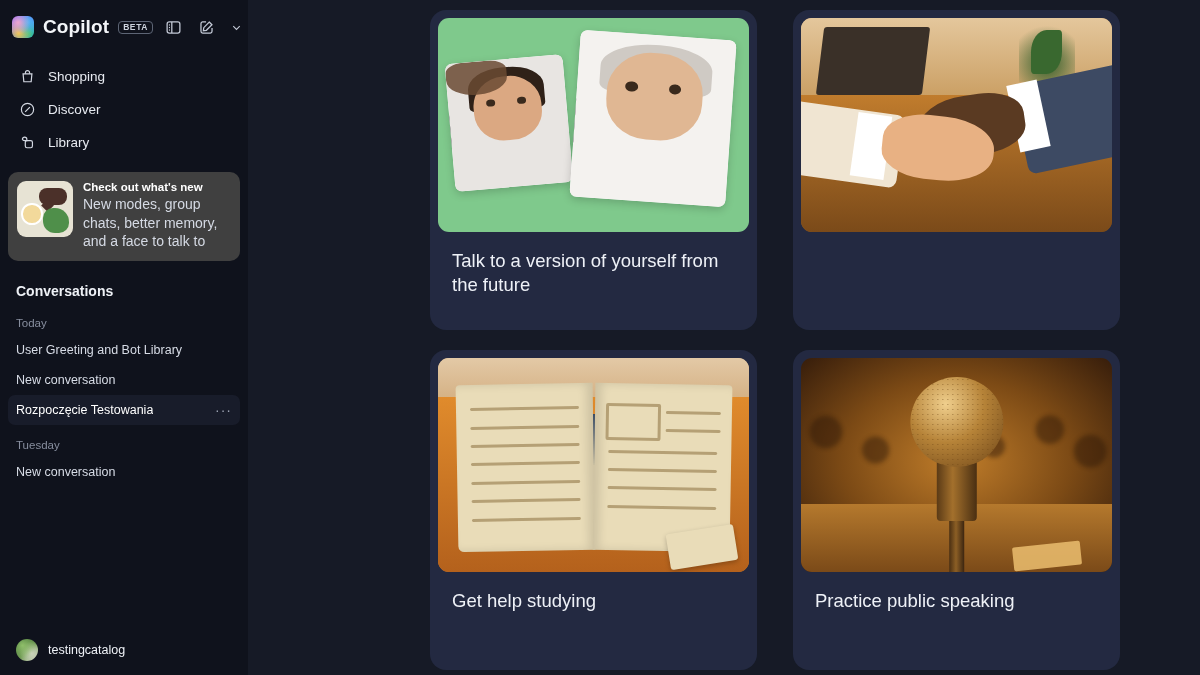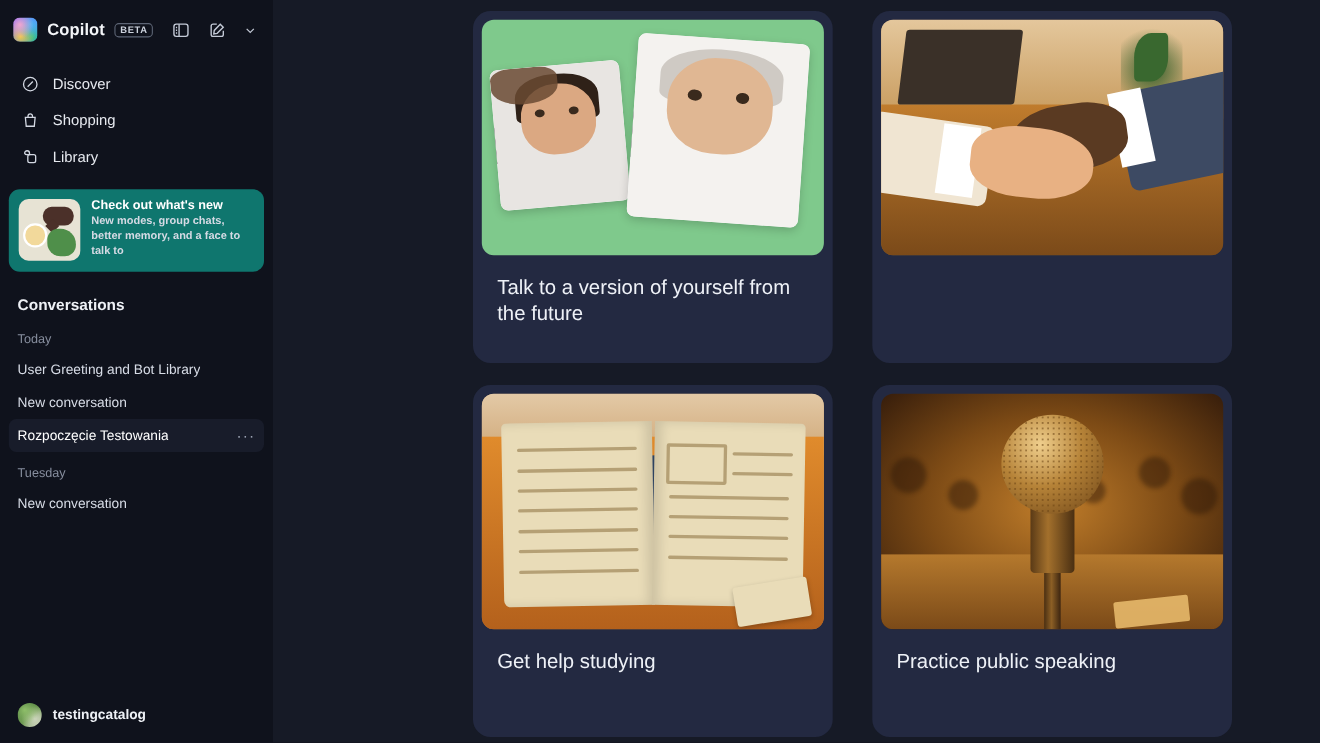--- a/index.html
+++ b/index.html
@@ -26,21 +26,21 @@
   .logo {
     width: 22px; height: 22px; border-radius: 6px;
     background:
       radial-gradient(circle at 28% 30%, #f0a6d0 0%, rgba(240,166,208,0) 56%),
       radial-gradient(circle at 72% 28%, #4db5f5 0%, rgba(77,181,245,0) 58%),
       radial-gradient(circle at 30% 78%, #f2c94c 0%, rgba(242,201,76,0) 58%),
       radial-gradient(circle at 76% 76%, #34c77b 0%, rgba(52,199,123,0) 58%),
       linear-gradient(135deg, #8a5cf6, #2f9df4);
     flex: 0 0 22px;
   }
-  .brand-name { color: #f3f5f8; font-size: 15px; font-weight: 600; letter-spacing: .1px; }
+  .brand-name { color: #f3f5f8; font-size: 19px; font-weight: 600; letter-spacing: .1px; }
   .beta {
     color: #cdd3de; font-size: 8.5px; font-weight: 700; letter-spacing: .6px;
     border: 1px solid #5d6575; border-radius: 4px; padding: 1.5px 4px 1px;
     line-height: 1;
   }
   .hdr-actions { margin-left: auto; display: flex; align-items: center; gap: 9px; }
   .icn-btn {
     width: 24px; height: 24px; display: flex; align-items: center; justify-content: center;
     color: #c3c9d6; cursor: pointer; border-radius: 5px;
   }
@@ -54,34 +54,34 @@
   }
   .nav-item.active { background: #1c2030; }
   .nav-icon { width: 18px; height: 18px; flex: 0 0 18px; color: #d3d8e2; display: flex; align-items: center; justify-content: center; }
   .new-badge {
     background: #3b4fd8; color: #fff; font-size: 8.5px; font-weight: 700;
     padding: 2px 5px; border-radius: 4px; line-height: 1; margin-left: 4px;
   }
 
   
   .promo {
-    margin: 14px 8px 0 8px; background: #0f766e; border-radius: 10px;
+    margin: 14px 8px 0 8px; background: #404040; border-radius: 10px;
     display: flex; gap: 10px; padding: 9px 10px 10px 9px; cursor: pointer;
   }
   .promo-thumb {
     width: 56px; height: 56px; border-radius: 9px; flex: 0 0 56px;
     background: #e7e3d4; position: relative; overflow: hidden;
   }
   .pt-bubble { position: absolute; left: 40%; top: 12%; width: 50%; height: 30%; background: #4b3029; border-radius: 8px; }
   .pt-bubble:after { content:""; position:absolute; left: 12%; bottom:-5px; width:9px;height:9px;background:#4b3029;transform:rotate(45deg); }
   .pt-face { position: absolute; left: 8%; top: 40%; width: 38%; height: 38%; border-radius: 50%; background: #f2d99b; border: 2px solid #fff; }
   .pt-blob { position: absolute; left: 47%; top: 48%; width: 46%; height: 44%; border-radius: 10px 14px 10px 12px; background: #4f8f4a; }
   .promo-text { min-width: 0; }
   .promo-title { color: #fff; font-size: 11.5px; font-weight: 700; margin-bottom: 2px; }
-  .promo-sub { color: #d5dae4; font-size: 10px; line-height: 1.33; font-weight: 700; }
+  .promo-sub { color: #d5dae4; font-size: 14px; line-height: 1.33; font-weight: 400; }
 
   .conv-head { color: #eef1f6; font-size: 14px; font-weight: 600; padding: 22px 16px 0 16px; }
   .conv-list { padding: 0 8px; margin-top: 4px; overflow: hidden; }
   .conv-group { color: #878e9e; font-size: 11.5px; padding: 14px 8px 6px 8px; }
   .conv-item {
     display: flex; align-items: center; height: 30px; padding: 0 8px;
     border-radius: 7px; color: #d7dce6; font-size: 12.5px; cursor: pointer;
   }
   .conv-item.hover { background: #181c2a; color: #fff; font-weight: 500; }
   .conv-label { white-space: nowrap; overflow: hidden; text-overflow: ellipsis; }
@@ -91,21 +91,21 @@
     margin-top: auto; height: 50px; display: flex; align-items: center;
     gap: 10px; padding: 0 16px; cursor: pointer;
   }
   .avatar {
     width: 22px; height: 22px; border-radius: 50%; flex: 0 0 22px; overflow: hidden;
     background:
       radial-gradient(circle at 30% 30%, #8fbf6a 0%, rgba(143,191,106,0) 60%),
       radial-gradient(circle at 70% 65%, #cfd6c0 0%, rgba(207,214,192,0) 55%),
       linear-gradient(140deg, #2f5d2a, #6f9a52 55%, #d7d9c8);
   }
-  .user-name { color: #eef1f6; font-size: 12.5px; font-weight: 700; }
+  .user-name { color: #eef1f6; font-size: 12.5px; font-weight: 400; }
 
   
   .main {
     flex: 1; height: 675px; background: #161a26;
     padding: 10px 55px 0 4px; overflow: hidden;
   }
   .cards {
     display: grid; grid-template-columns: 1fr 1fr; gap: 20px 36px;
     width: 690px; margin-left: 178px;
   }
@@ -224,34 +224,34 @@
             <polyline points="5,8 10,13 15,8"></polyline>
           </svg>
         </div>
       </div>
     </div>
 
     <nav class="nav">
       <div class="nav-item">
         <span class="nav-icon">
           <svg width="17" height="17" viewBox="0 0 20 20" fill="none" stroke="currentColor" stroke-width="1.4">
-            <circle cx="10" cy="10" r="7.2"></circle>
-              <line x1="12.8" y1="7.2" x2="7.2" y2="12.8"></line>
+            <path d="M4.8 6.8h10.4l-.9 9.4H5.7z"></path>
+              <path d="M7.6 6.8V5.4a2.4 2.4 0 0 1 4.8 0v1.4"></path>
           </svg>
         </span>
-        <span>Discover</span>
+        <span>Shopping</span>
       </div>
       <div class="nav-item">
         <span class="nav-icon">
           <svg width="17" height="17" viewBox="0 0 20 20" fill="none" stroke="currentColor" stroke-width="1.4">
-            <path d="M4.8 6.8h10.4l-.9 9.4H5.7z"></path>
-              <path d="M7.6 6.8V5.4a2.4 2.4 0 0 1 4.8 0v1.4"></path>
+            <circle cx="10" cy="10" r="7.2"></circle>
+              <line x1="12.8" y1="7.2" x2="7.2" y2="12.8"></line>
           </svg>
         </span>
-        <span>Shopping</span>
+        <span>Discover</span>
       </div>
       <div class="nav-item">
         <span class="nav-icon">
           <svg width="17" height="17" viewBox="0 0 20 20" fill="none" stroke="currentColor" stroke-width="1.4">
             <path d="M4 6.2a2.6 2.6 0 0 1 2.6-2.6c1.5 0 2.6 1.2 2.6 2.6v1.6H6.6A2.6 2.6 0 0 1 4 6.2z"></path>
             <rect x="7.4" y="7.8" width="8.4" height="8.4" rx="2"></rect>
           </svg>
         </span>
         <span>Library</span>
       </div>

